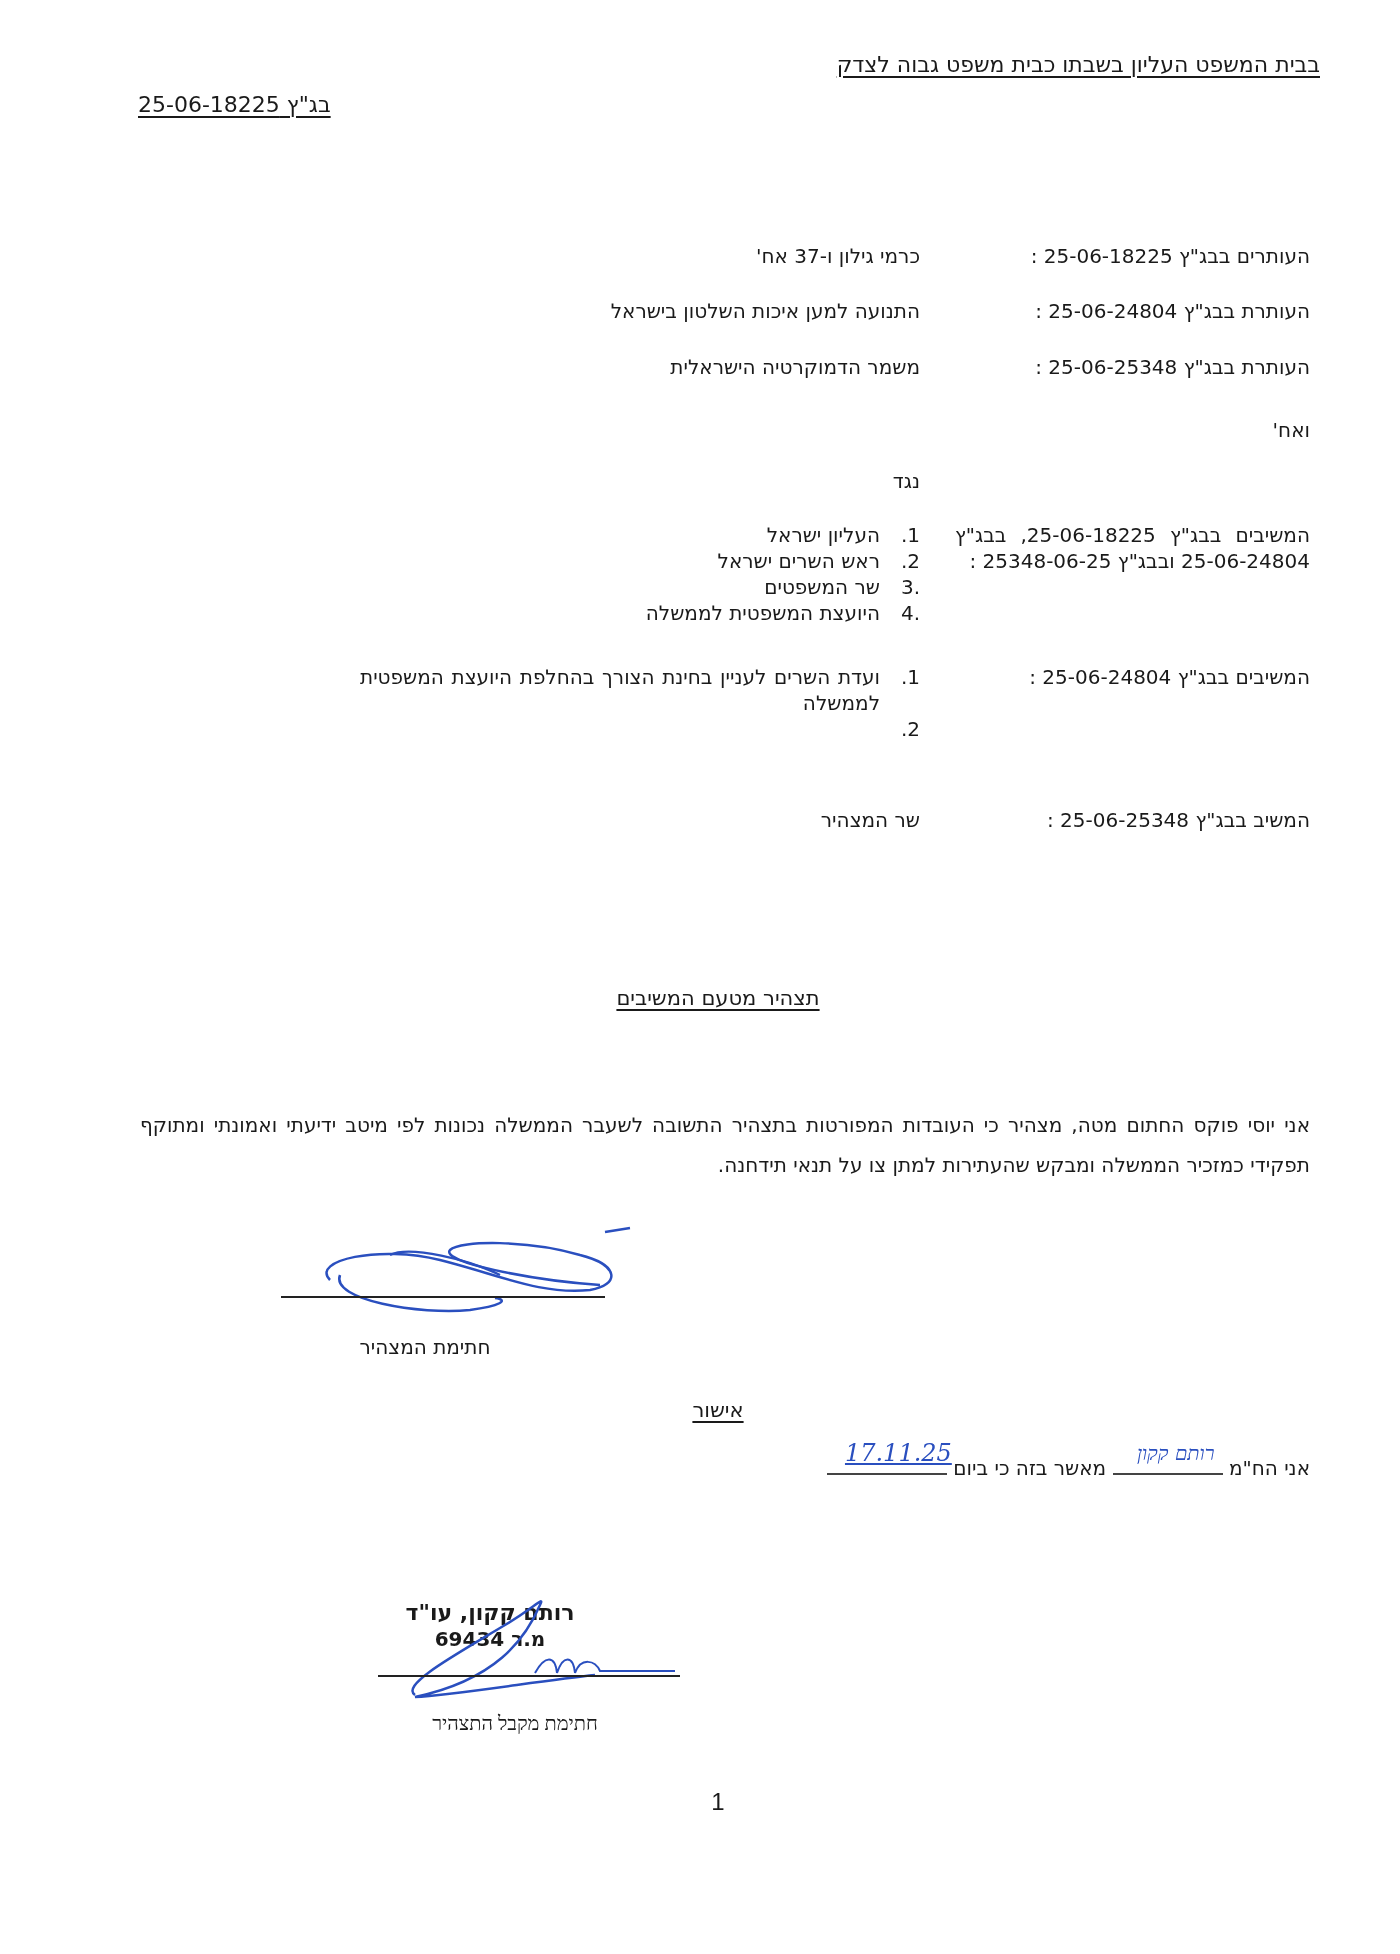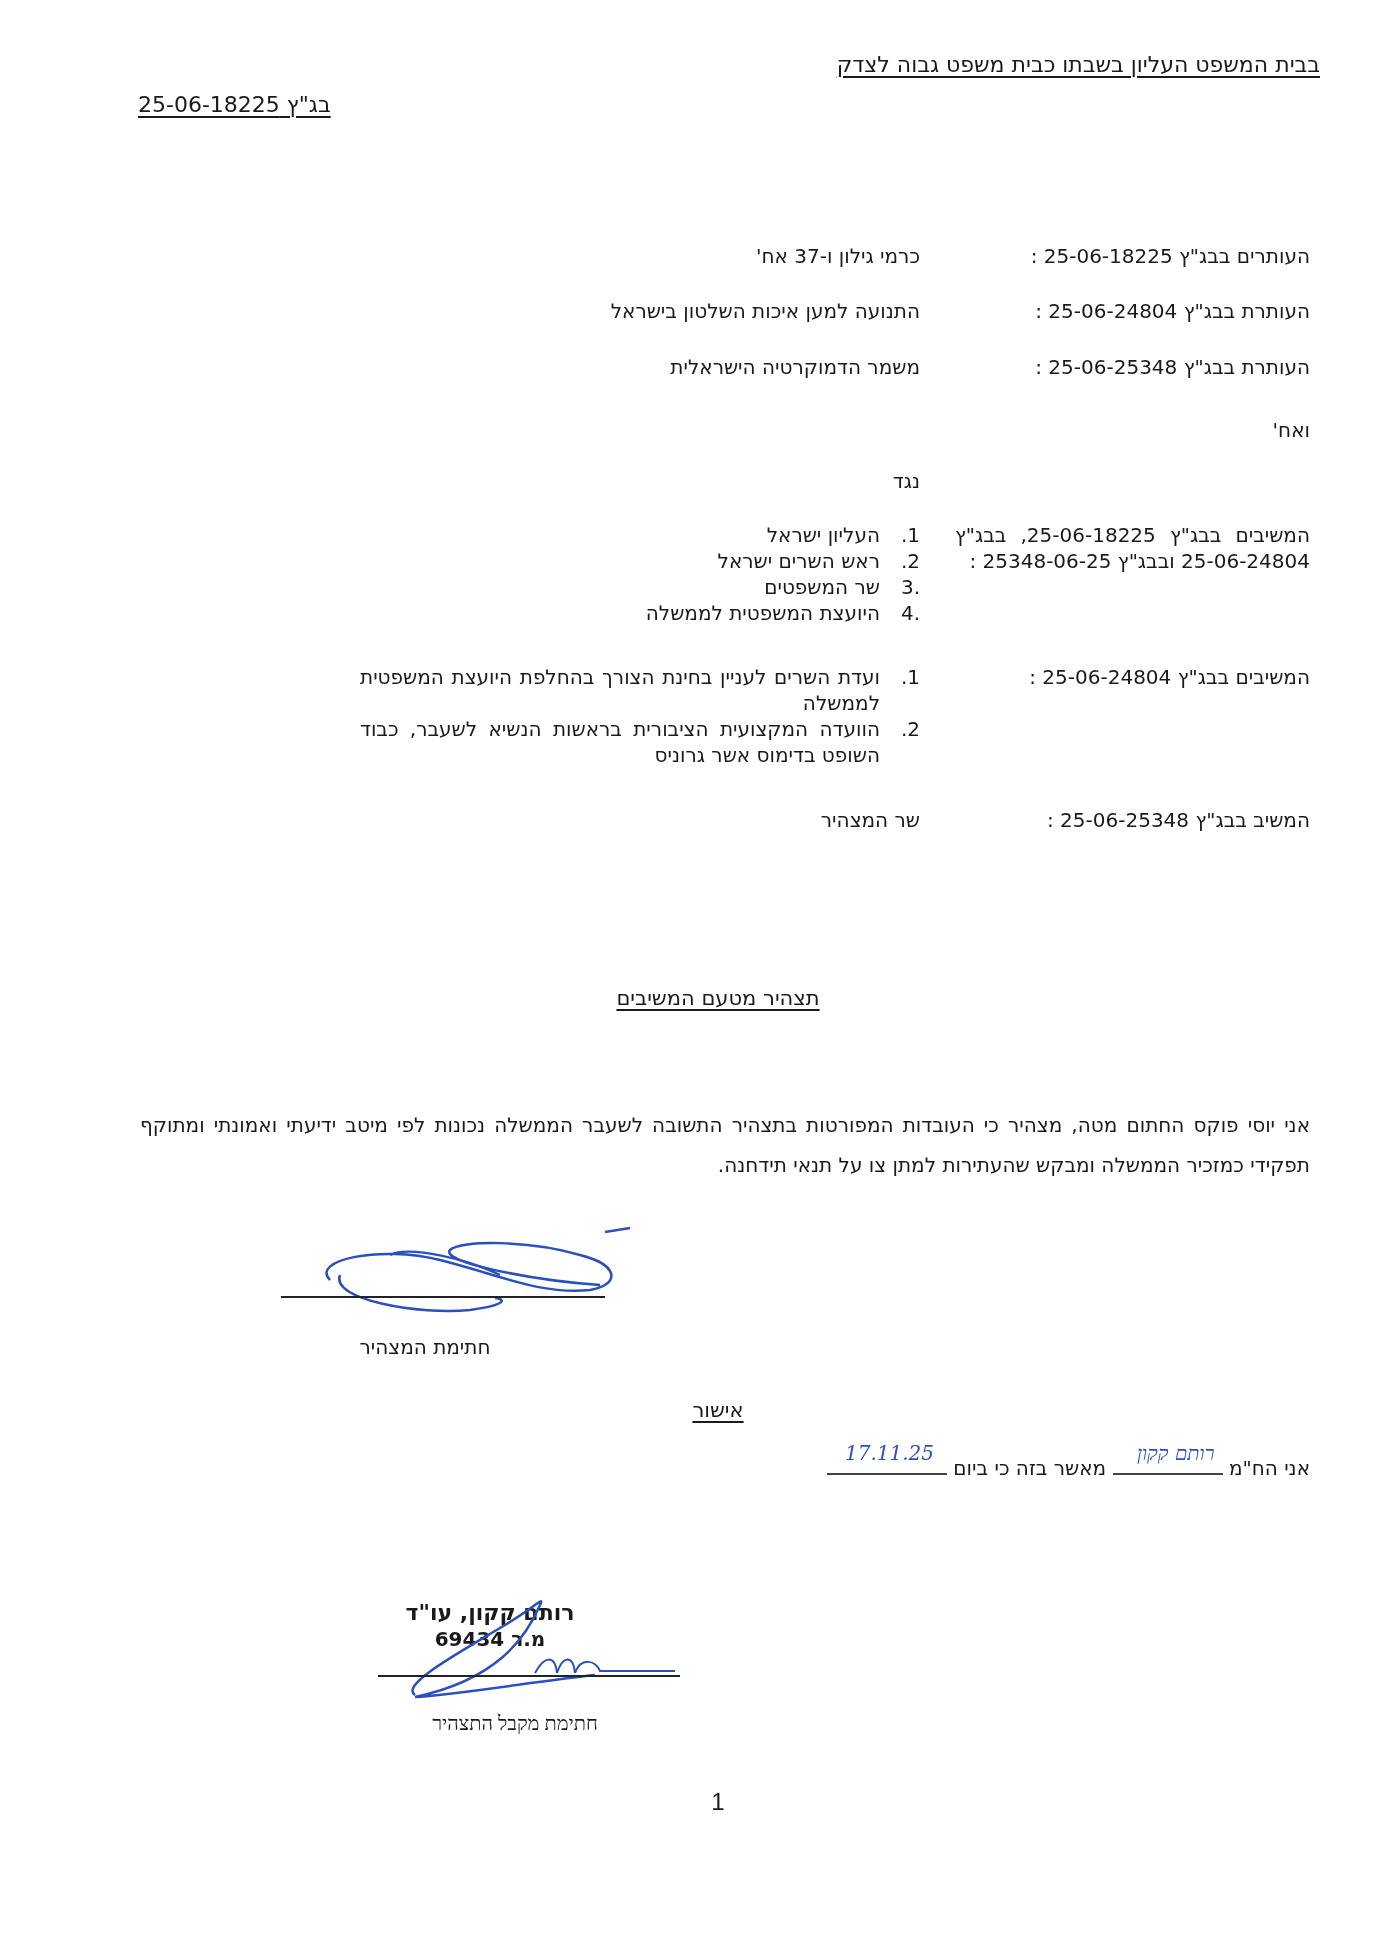--- a/index.html
+++ b/index.html
@@ -71,21 +71,21 @@
     <li><span class="num">2.</span><span>ראש השרים ישראל</span></li>
     <li><span class="num">.3</span><span>שר המשפטים</span></li>
     <li><span class="num">.4</span><span>היועצת המשפטית לממשלה</span></li>
   </ul>
 </div>
 
 <div class="resp-block" style="top:664px; height:110px;">
   <div class="resp-label" style="text-align:right;">המשיבים בבג"ץ 25-06-24804 :</div>
   <ul class="resp-list" style="width:560px;">
     <li><span class="num">1.</span><span>ועדת השרים לעניין בחינת הצורך בהחלפת היועצת המשפטית לממשלה</span></li>
-    <li><span class="num">2.</span><span>הוועדה המקצועית הציבורית בראשות הנשיא לשעבר, כבוד השופט בדימוס אשר גרוניס</span></li>
+    <li><span class="num">2.</span></li>
   </ul>
 </div>
 
 <div class="party-row" style="top:808px;">
   <div class="party-label">המשיב בבג"ץ 25-06-25348 :</div>
   <div class="party-value">שר המצהיר</div>
 </div>
 
 <div id="affidavit-title" class="abs bold ul rtl" style="text-align:center;">תצהיר מטעם המשיבים</div>
 <div id="affidavit-body" class="abs rtl">אני יוסי פוקס החתום מטה, מצהיר כי העובדות המפורטות בתצהיר התשובה לשעבר הממשלה נכונות לפי מיטב ידיעתי ואמונתי ומתוקף תפקידי כמזכיר הממשלה ומבקש שהעתירות למתן צו על תנאי תידחנה.</div>
@@ -97,21 +97,21 @@
   <path d="M305 12 L 330 8" fill="none" stroke="#2a4fbf" stroke-width="2.5"></path>
 </svg>
 <div class="sig-line" style="left:281px; top:1296px; width:324px;"></div>
 <div class="abs rtl t20" style="left:340px; width:170px; top:1334px; text-align:center;">חתימת המצהיר</div>
 
 <div id="approval-title" class="abs bold ul rtl" style="text-align:center;">אישור</div>
 <div id="approval-body" class="abs rtl">
   <span>אני הח"מ</span>
   <span class="blank" style="width:110px;"><span class="hand" style="right:8px;">רותם קקון</span></span>
   <span>מאשר בזה כי ביום</span>
-  <span class="blank" style="width:120px;"><span class="hand" style="left:18px; font-size:20px;">17.11.25</span></span>
+  <span class="blank" style="width:120px;"><span class="hand" style="left:18px; font-size:24px;text-decoration:underline;">17.11.25</span></span>
 </div>
 
 <div id="stamp" class="abs">
   <div class="name">רותם קקון, עו"ד</div>
   <div class="lic">מ.ר 69434</div>
 </div>
 <svg class="abs" style="left:395px; top:1585px;" width="300" height="120" viewBox="0 0 300 120">
   <path d="M20 110 C 5 100, 60 70, 110 40 C 140 22, 150 10, 145 20 C 130 55, 100 95, 20 112 C 60 110, 150 95, 200 90" fill="none" stroke="#2a4fbf" stroke-width="2.5"></path>
   <path d="M140 88 C 150 70, 160 70, 162 88 C 168 70, 178 70, 180 88 C 186 72, 200 75, 205 86 L 280 86" fill="none" stroke="#2a4fbf" stroke-width="2"></path>
 </svg>

